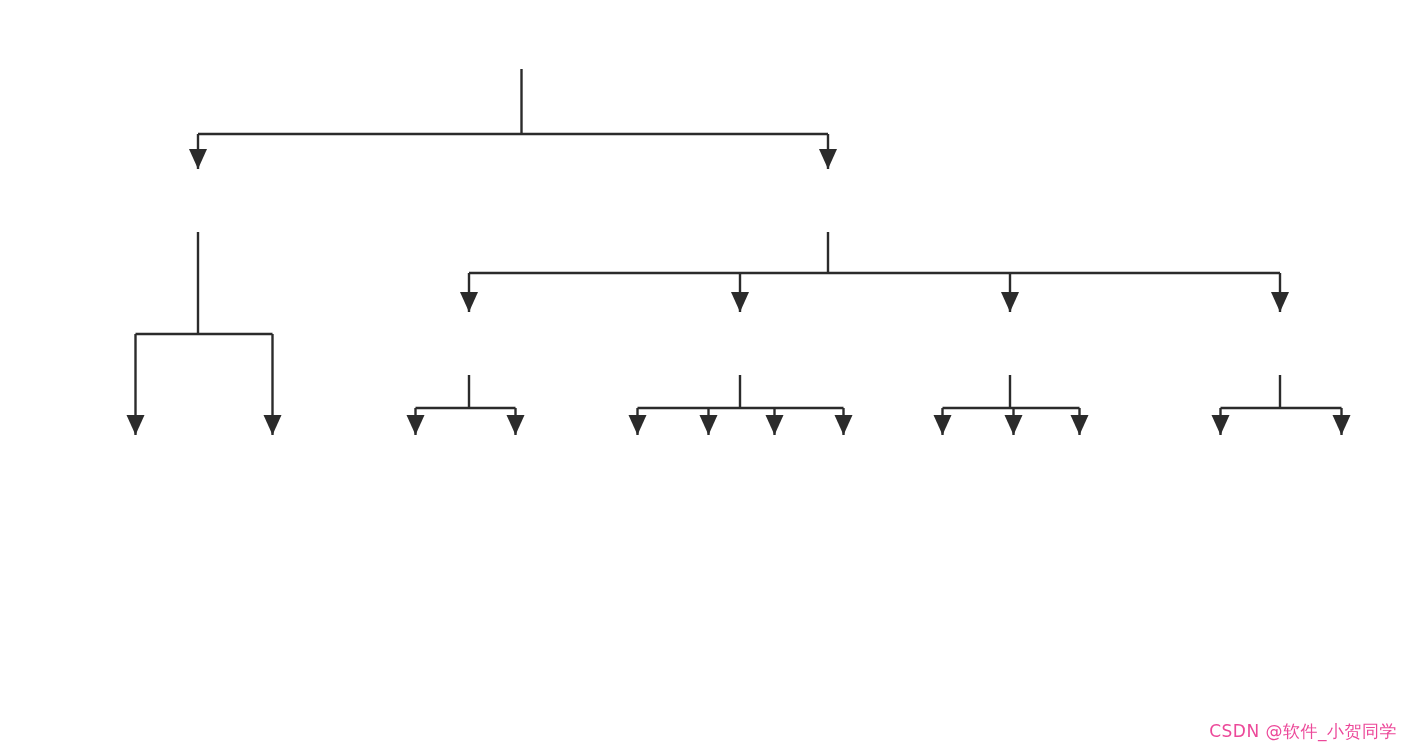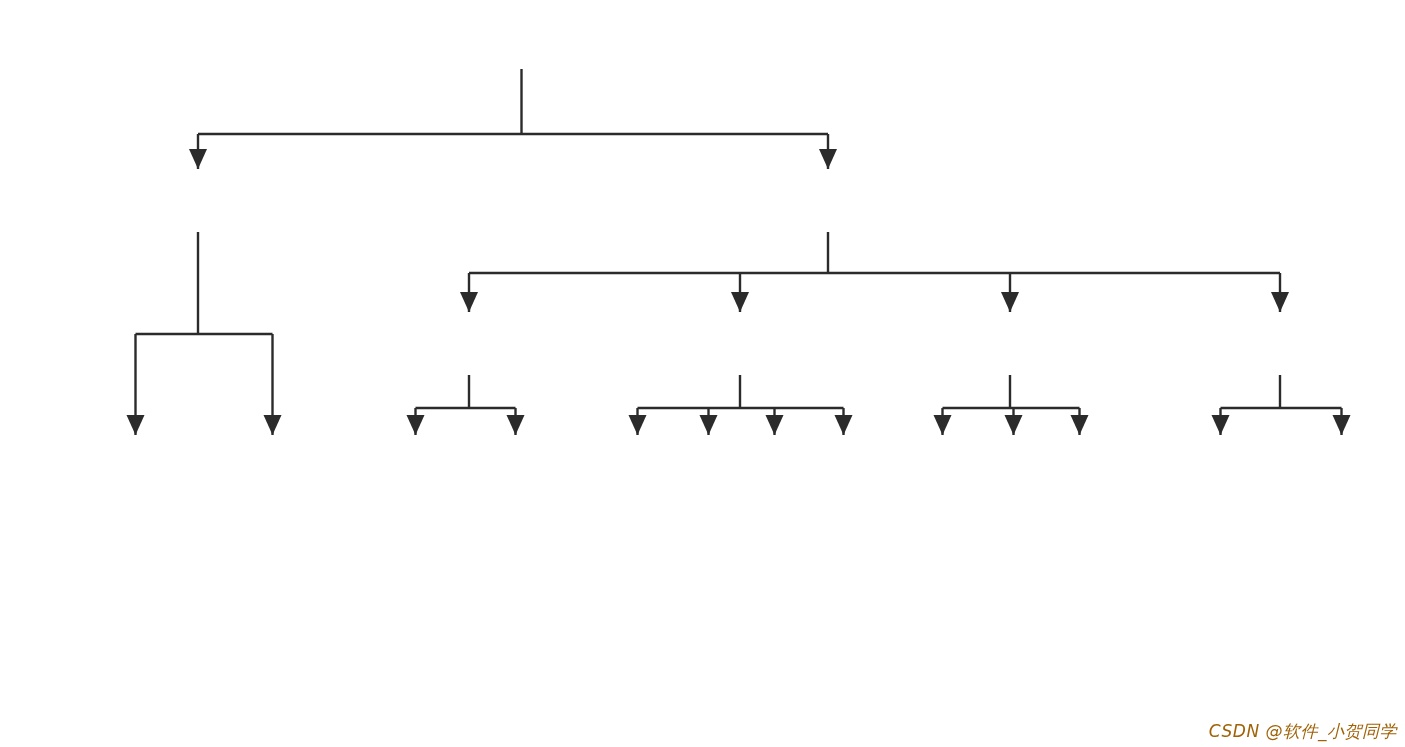--- a/index.html
+++ b/index.html
@@ -33,24 +33,23 @@
   .edge-arrow {
     fill: #2b2b2b;
     stroke: none;
   }
   .watermark {
     position: absolute;
     right: 8px;
     bottom: 4px;
     font-family: "DejaVu Sans", "Liberation Sans", sans-serif;
     font-size: 17px;
-    color: #a16207;
+    color: #ec4899;
     white-space: nowrap;
     letter-spacing: 0.5px;
-    font-style: italic;
   }
 </style>
 </head>
 <body>
 
 <div id="diagram-root">
 
   <svg id="flowchart" viewBox="0 0 1405 747" xmlns="http://www.w3.org/2000/svg">
 
     <g id="edges-layer">

